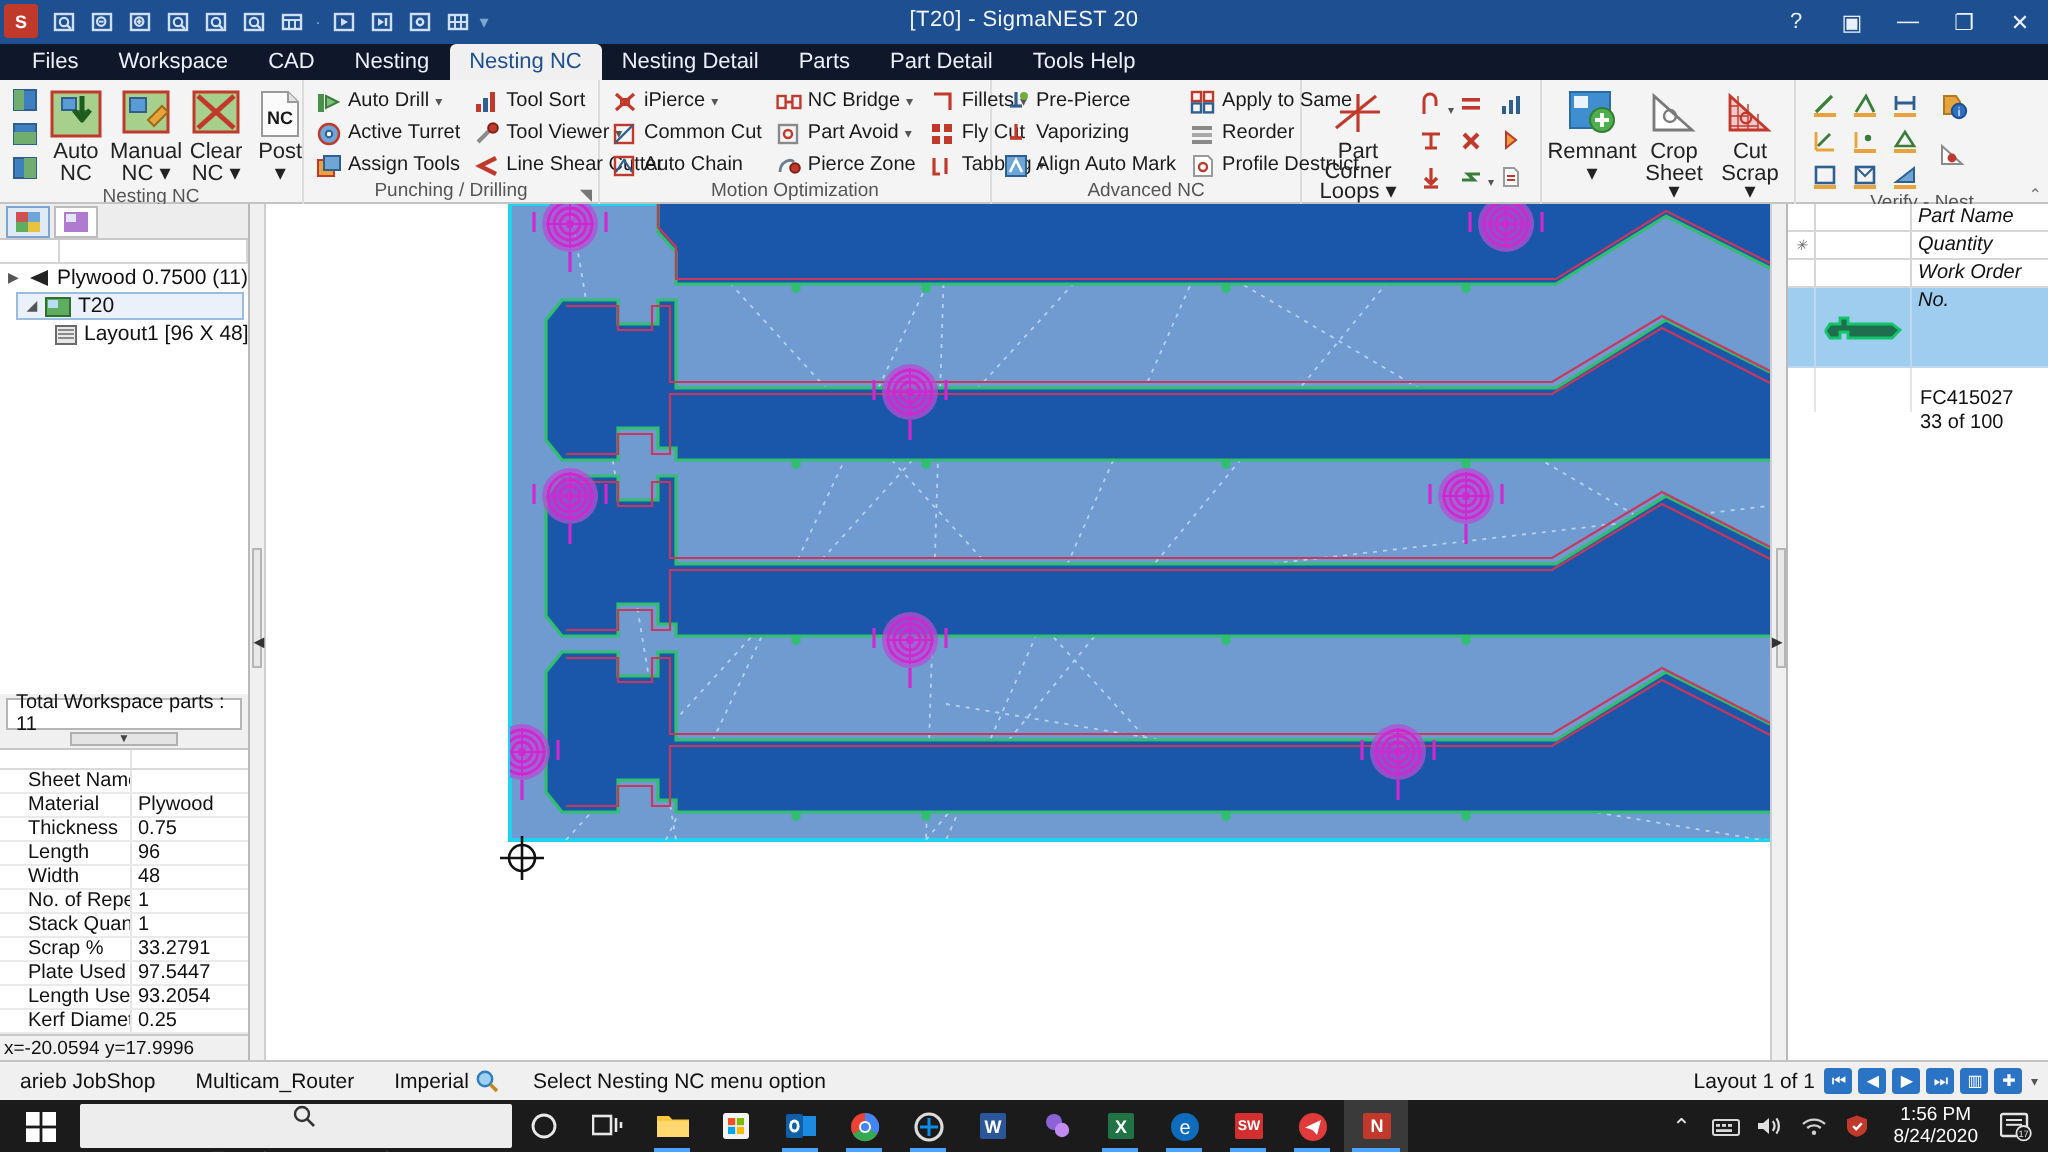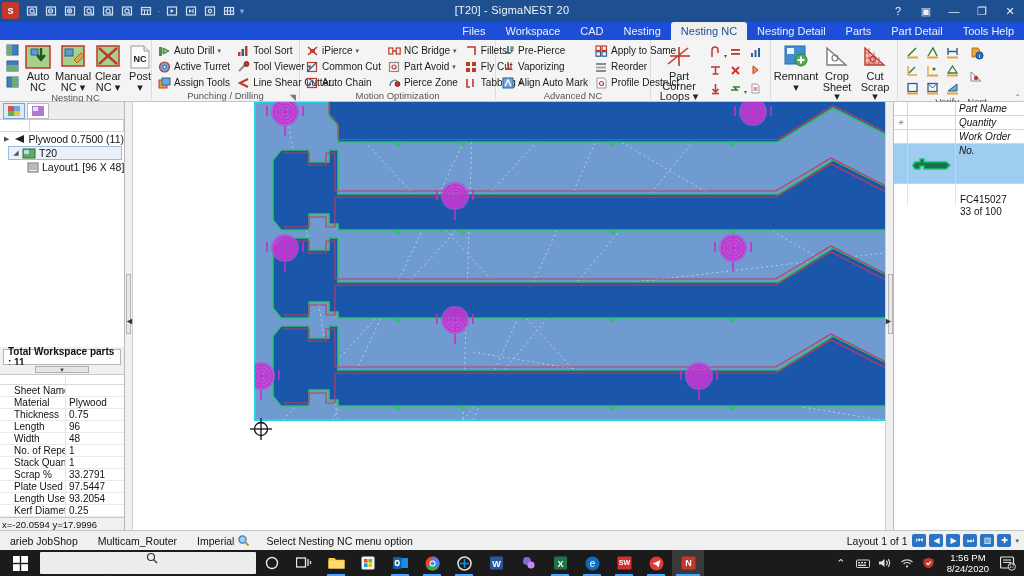--- a/index.html
+++ b/index.html
@@ -35,21 +35,21 @@
   }
   .win-ctrls { position: absolute; top: 0; right: 0; height: 22px; display: flex; }
   .win-ctrls div {
     width: 28px; height: 22px; display: flex; align-items: center; justify-content: center;
     color: #e9f0f9; font-size: 11px;
   }
 
   
   .ribbon-tabs {
     position: absolute; top: 22px; left: 0; width: 1024px; height: 18px;
-    background: #1d4ed8; display: flex; align-items: flex-end; padding-left: 6px; justify-content: flex-end;
+    background: #0f172a; display: flex; align-items: flex-end; padding-left: 6px;
   }
   .rtab {
     height: 18px; padding: 0 10px; display: flex; align-items: center;
     color: #eaf1fa; font-size: 11px; white-space: nowrap;
   }
   .rtab.active {
     background: #f0f0f0; color: #1d4f91;
     border-top-left-radius: 3px; border-top-right-radius: 3px;
   }
 
@@ -108,21 +108,21 @@
   .tree-head span { border-right:1px solid #d5d5d5; }
   .tree { background:#fff; flex: 1; overflow:hidden; position:relative; }
   .tnode { display:flex; align-items:center; height:14px; padding-left:2px; font-size:10.5px; color:#111; white-space:nowrap; }
   .tnode.sel { background:#eaf1fb; border:1px solid #9cbbe0; }
   .texp { width:10px; text-align:center; font-size:7px; color:#555; }
   .ticon { width:16px; height:12px; display:flex; align-items:center; justify-content:center; }
   .tlabel { padding-left:2px; }
 
   .total-bar {
     margin: 2px 3px 0 3px; height: 16px; background:#fff; border:1px solid #b6b6b6;
-    display:flex; align-items:center; padding-left:4px; font-size:10px; font-weight:bold; color:#111;
+    display:flex; align-items:center; padding-left:4px; font-size:10px; font-weight:normal; color:#111;
   }
   .splitter { height: 9px; display:flex; align-items:center; justify-content:center; background:#f0f0f0; }
   .splitter .grip { width:54px; height:7px; background:#e4e4e4; border:1px solid #b0b0b0; display:flex; align-items:center; justify-content:center; font-size:6px; color:#444; }
 
   .proptable { flex: none; background:#fff; border-top:1px solid #c8c8c8; font-size:10px; }
   .proprow { display:flex; height:12px; border-bottom:1px solid #eaeaea; }
   .proprow .pk { width:66px; padding-left:14px; color:#111; border-right:1px solid #e4e4e4; overflow:hidden; white-space:nowrap; }
   .proprow .pv { flex:1; padding-left:3px; color:#111; overflow:hidden; white-space:nowrap; }
   .proprow.hdr { background:#fff; height:10px; border-bottom:1px solid #d9d9d9; }
   .coord { height:13px; background:#f0f0f0; border-top:1px solid #c8c8c8; font-size:9.5px; color:#111; padding-left:2px; line-height:13px; white-space:nowrap; }

